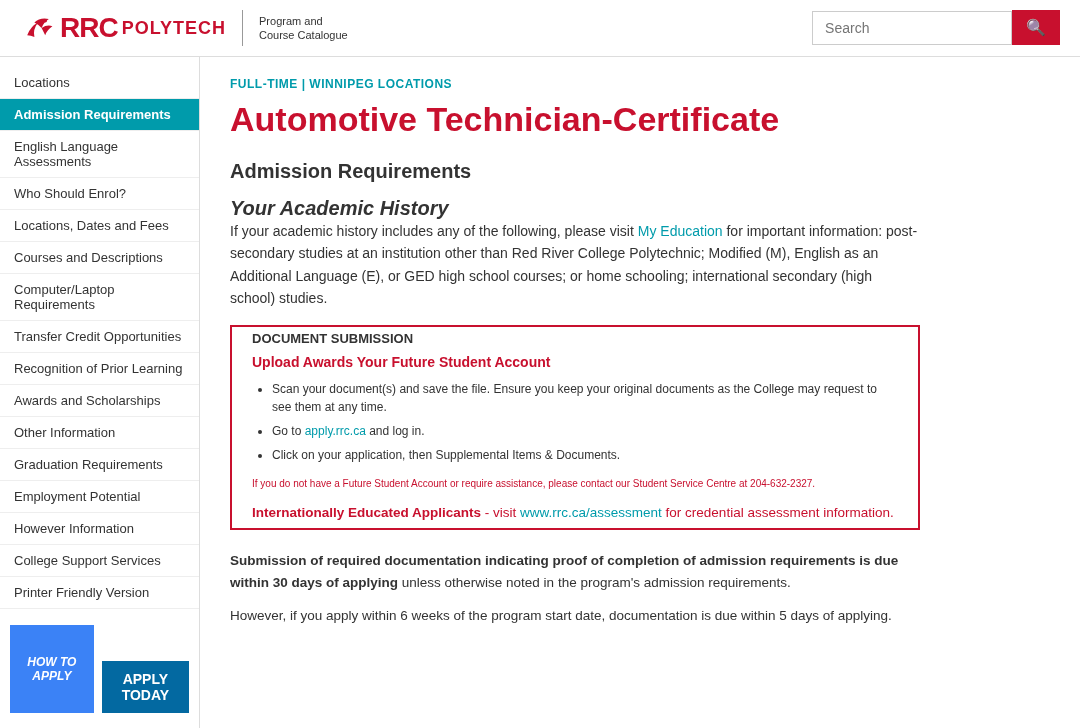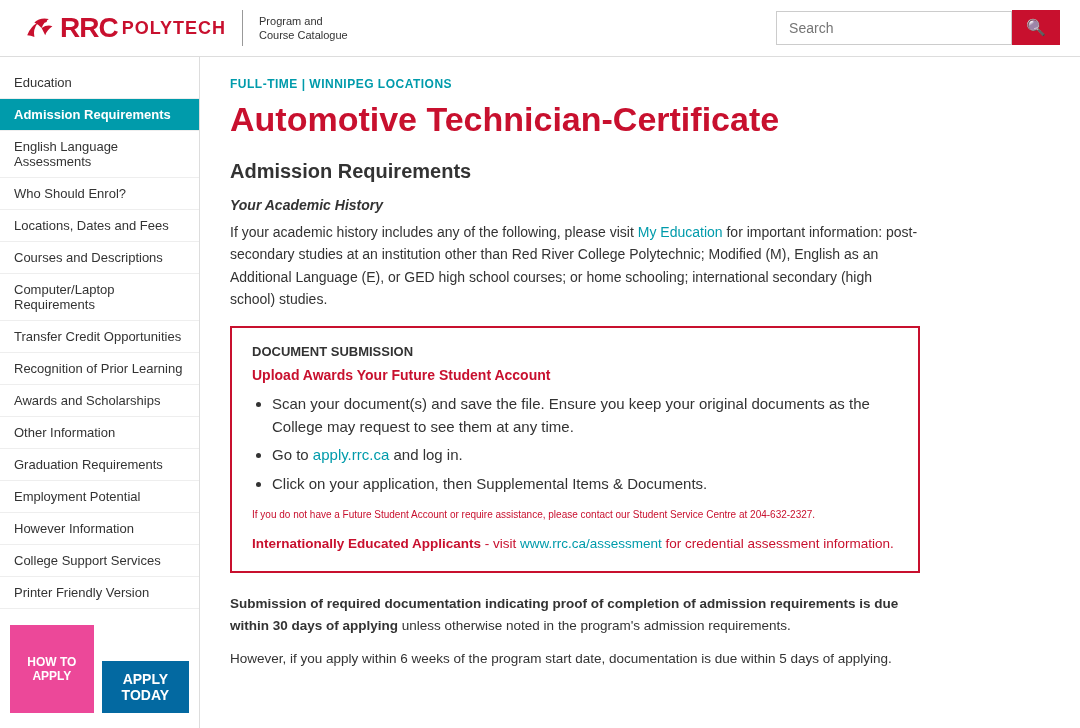--- a/index.html
+++ b/index.html
@@ -52,21 +52,21 @@
       line-height: 1.3;
     }
     .search-area {
       display: flex;
       align-items: center;
     }
     .search-input {
       border: 1px solid #ccc;
       padding: 8px 12px;
       font-size: 14px;
-      width: 236px;
+      width: 200px;
       outline: none;
       color: #999;
     }
     .search-btn {
       background: #c8102e;
       border: none;
       padding: 8px 14px;
       cursor: pointer;
       color: white;
       font-size: 16px;
@@ -99,28 +99,29 @@
       background: #009bab;
       color: white;
       font-weight: bold;
     }
     .sidebar-buttons {
       display: flex;
       gap: 8px;
       padding: 16px 10px;
     }
     .btn-how {
-      background: #ec4899;
+      background: #3b82f6;
       color: white;
       border: none;
       padding: 10px 12px;
       font-size: 12px;
       font-weight: bold;
       cursor: pointer;
       text-transform: uppercase;
+      font-style: italic;
     }
     .btn-apply {
       background: #0369a1;
       color: white;
       border: none;
       padding: 10px 12px;
       font-size: 14px;
       font-weight: bold;
       cursor: pointer;
       text-transform: uppercase;
@@ -150,38 +151,37 @@
     .section-title {
       font-size: 20px;
       font-weight: bold;
       color: #333;
       margin-bottom: 14px;
       border-bottom: none;
     }
     .sub-title-italic {
       font-style: italic;
       font-weight: bold;
-      font-size: 14px;
-      margin-bottom: 8px;
+      font-size: 20px;
     }
     .body-text {
       font-size: 14px;
       line-height: 1.6;
       color: #333;
       margin-bottom: 16px;
     }
     .link-teal {
       color: #009bab;
       text-decoration: none;
     }
 
     
     .doc-box {
       border: 2px solid #c8102e;
-      padding: 16px 20px;
+      padding: 4px 20px;
       margin-bottom: 20px;
     }
     .doc-box-title {
       font-size: 13px;
       font-weight: bold;
       color: #333;
       text-transform: uppercase;
       margin-bottom: 8px;
     }
     .doc-box-subtitle {
@@ -189,21 +189,21 @@
       font-size: 14px;
       font-weight: bold;
       margin-bottom: 10px;
     }
     .doc-box ul {
       margin-left: 20px;
       margin-bottom: 12px;
     }
     .doc-box ul li {
       margin-bottom: 6px;
-      font-size: 15px;
+      font-size: 12px;
       color: #333;
       line-height: 1.5;
     }
     .doc-box-note {
       font-size: 10px;
       color: #c8102e;
       line-height: 1.6;
       margin-bottom: 10px;
     }
     .doc-box-intl {
@@ -244,21 +244,21 @@
   </div>
   <div class="search-area">
     <input class="search-input" type="text" placeholder="Search" style="">
     <button class="search-btn">🔍</button>
   </div>
 </div>
 
 <div class="main-layout">
 
   <nav class="sidebar">
-    <a class="sidebar-item">Education</a>
+    <a class="sidebar-item">Locations</a>
     <a class="sidebar-item active">Admission Requirements</a>
     <a class="sidebar-item">English Language Assessments</a>
     <a class="sidebar-item">Who Should Enrol?</a>
     <a class="sidebar-item">Locations, Dates and Fees</a>
     <a class="sidebar-item">Courses and Descriptions</a>
     <a class="sidebar-item">Computer/Laptop Requirements</a>
     <a class="sidebar-item">Transfer Credit Opportunities</a>
     <a class="sidebar-item">Recognition of Prior Learning</a>
     <a class="sidebar-item">Awards and Scholarships</a>
     <a class="sidebar-item">Other Information</a>

